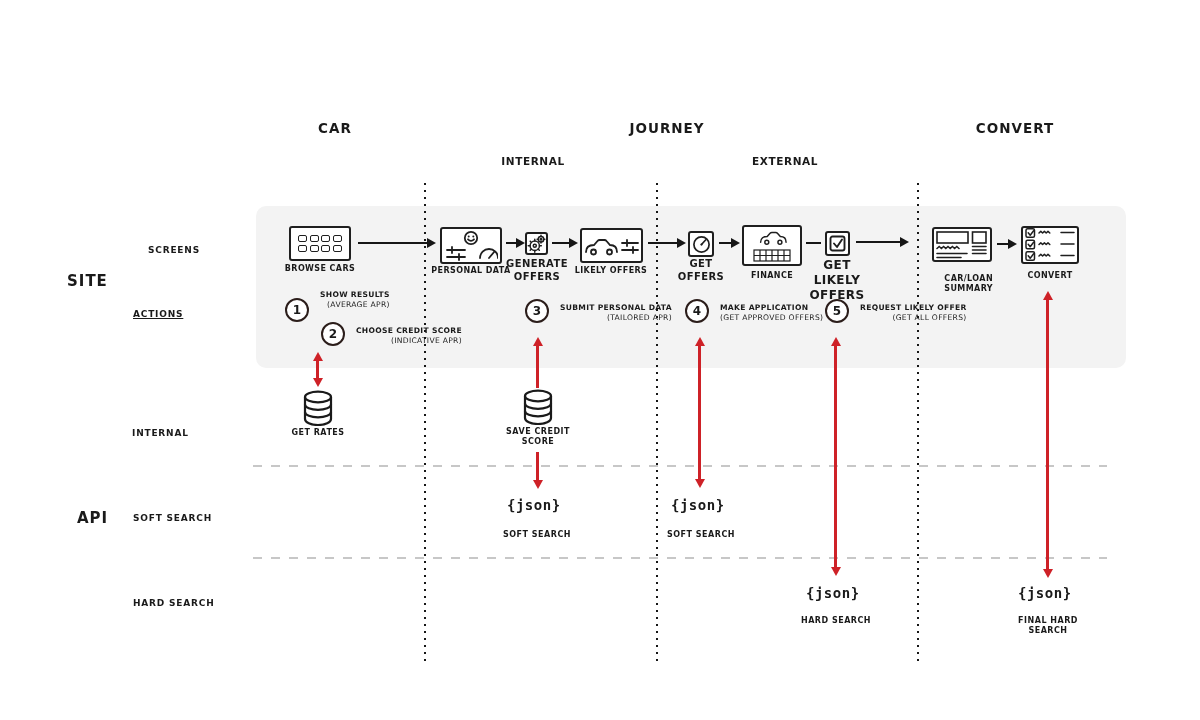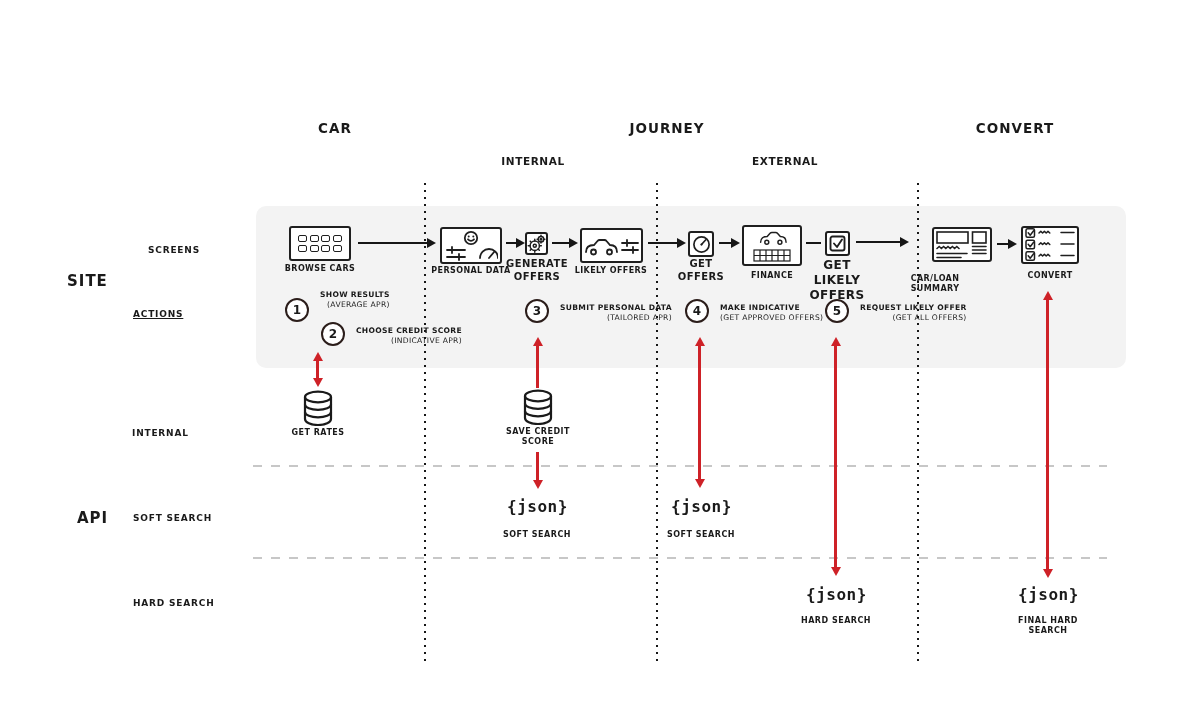--- a/index.html
+++ b/index.html
@@ -48,21 +48,21 @@
 
   
   .action-circle { width:24px; height:24px; border:2.4px solid #2b1d1a; border-radius:50%;
     display:flex; align-items:center; justify-content:center;
     font-size:12px; font-weight:bold; background:#fff; z-index:3; box-sizing:border-box; }
   .action-label { font-size:7.6px; font-weight:600; letter-spacing:0.3px; line-height:1.35; z-index:3; white-space:nowrap; }
   .action-sub { font-weight:400;text-align:right; }
 
   
   .node-label { font-size:8px; font-weight:bold; letter-spacing:0.5px; text-align:center; line-height:1.3; z-index:3; }
-  .json-token { font-size:16px; font-weight:bold; letter-spacing:0.5px; text-align:right; z-index:3; font-family:"DejaVu Sans Mono","Liberation Mono",monospace; }
+  .json-token { font-size:14px; font-weight:bold; letter-spacing:0.5px; text-align:left; z-index:3; font-family:"DejaVu Sans Mono","Liberation Mono",monospace; }
 
   svg { display:block; }
 </style>
 </head>
 <body>
 
 <div id="stage">
 
 
   <div class="abs phase" style="left:295px;top:120px;width:80px;">CAR</div>
@@ -197,21 +197,21 @@
     <svg width="52" height="28" viewBox="0 0 52 28">
       <g fill="none" stroke="#1f1f1f" stroke-width="1.6" stroke-linecap="round">
         <rect x="1" y="1" width="31" height="11"></rect>
         <rect x="36.5" y="1" width="13.5" height="11"></rect>
         <path d="M1 17.5 l2.2-2 2.2 2 2.2-2 2.2 2 2.2-2 2.2 2 2.2-2 2.2 2 2.2-2 2.2 2"></path>
         <path d="M36.5 15.5 h13.5 M36.5 19 h13.5 M36.5 22.5 h13.5"></path>
         <path d="M1 22.5 h30 M1 26.5 h24"></path>
       </g>
     </svg>
   </div>
-  <div class="abs screen-label" style="left:900px;top:274px;width:70px;">CAR/LOAN SUMMARY</div>
+  <div class="abs screen-label" style="left:923px;top:274px;width:70px;text-align:right;">CAR/LOAN SUMMARY</div>
 
   <div class="abs h-arrow head" style="left:997px;top:243px;width:12px;"></div>
 
   <div class="abs screen-box" style="left:1021px;top:226px;width:58px;height:38px;">
     <svg width="50" height="34" viewBox="0 0 50 34">
       <g fill="none" stroke="#1f1f1f" stroke-width="1.5" stroke-linecap="round" stroke-linejoin="round">
         <g>
           <rect x="1" y="0.8" width="8.5" height="8.5" rx="1.5"></rect>
           <path d="M3.2 4.8 l2 2.4 3.4-4.4"></path>
           <path d="M14 5 l1.8-1.6 1.8 1.6 1.8-1.6 1.8 1.6 1.8-1.6 1.8 1.6"></path>
@@ -247,21 +247,21 @@
   </div>
 
   <div class="abs action-circle" style="left:525px;top:299px;">3</div>
   <div class="abs action-label" style="left:560px;top:303px;">
     <div>SUBMIT PERSONAL DATA</div>
     <div class="action-sub">(TAILORED APR)</div>
   </div>
 
   <div class="abs action-circle" style="left:685px;top:299px;">4</div>
   <div class="abs action-label" style="left:720px;top:303px;">
-    <div>MAKE INDICATIVE</div>
+    <div>MAKE APPLICATION</div>
     <div class="action-sub">(GET APPROVED OFFERS)</div>
   </div>
 
   <div class="abs action-circle" style="left:825px;top:299px;">5</div>
   <div class="abs action-label" style="left:860px;top:303px;">
     <div>REQUEST LIKELY OFFER</div>
     <div class="action-sub">(GET ALL OFFERS)</div>
   </div>
 
   <div class="abs red-arrow up down" style="left:316px;top:361px;height:17px;"></div>

